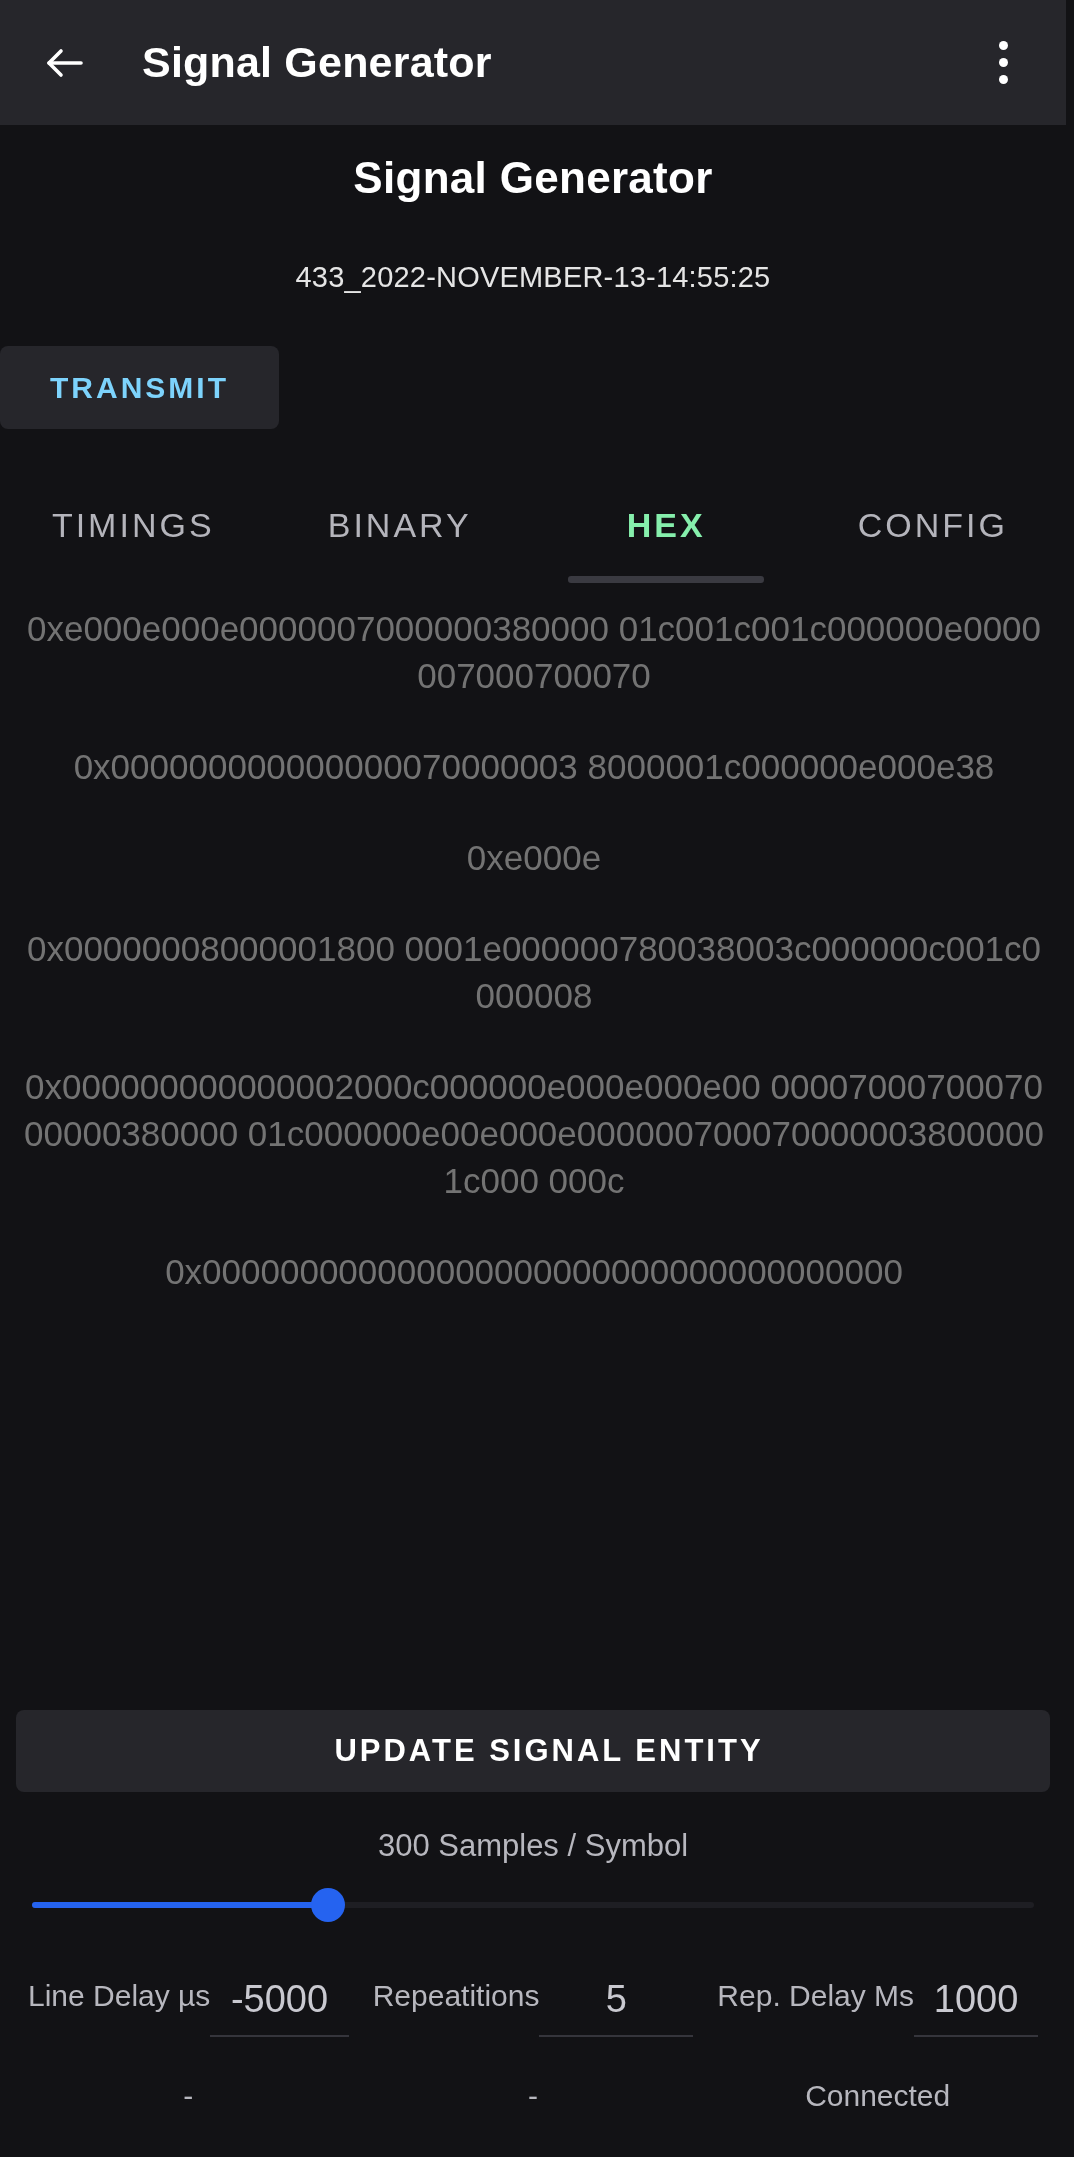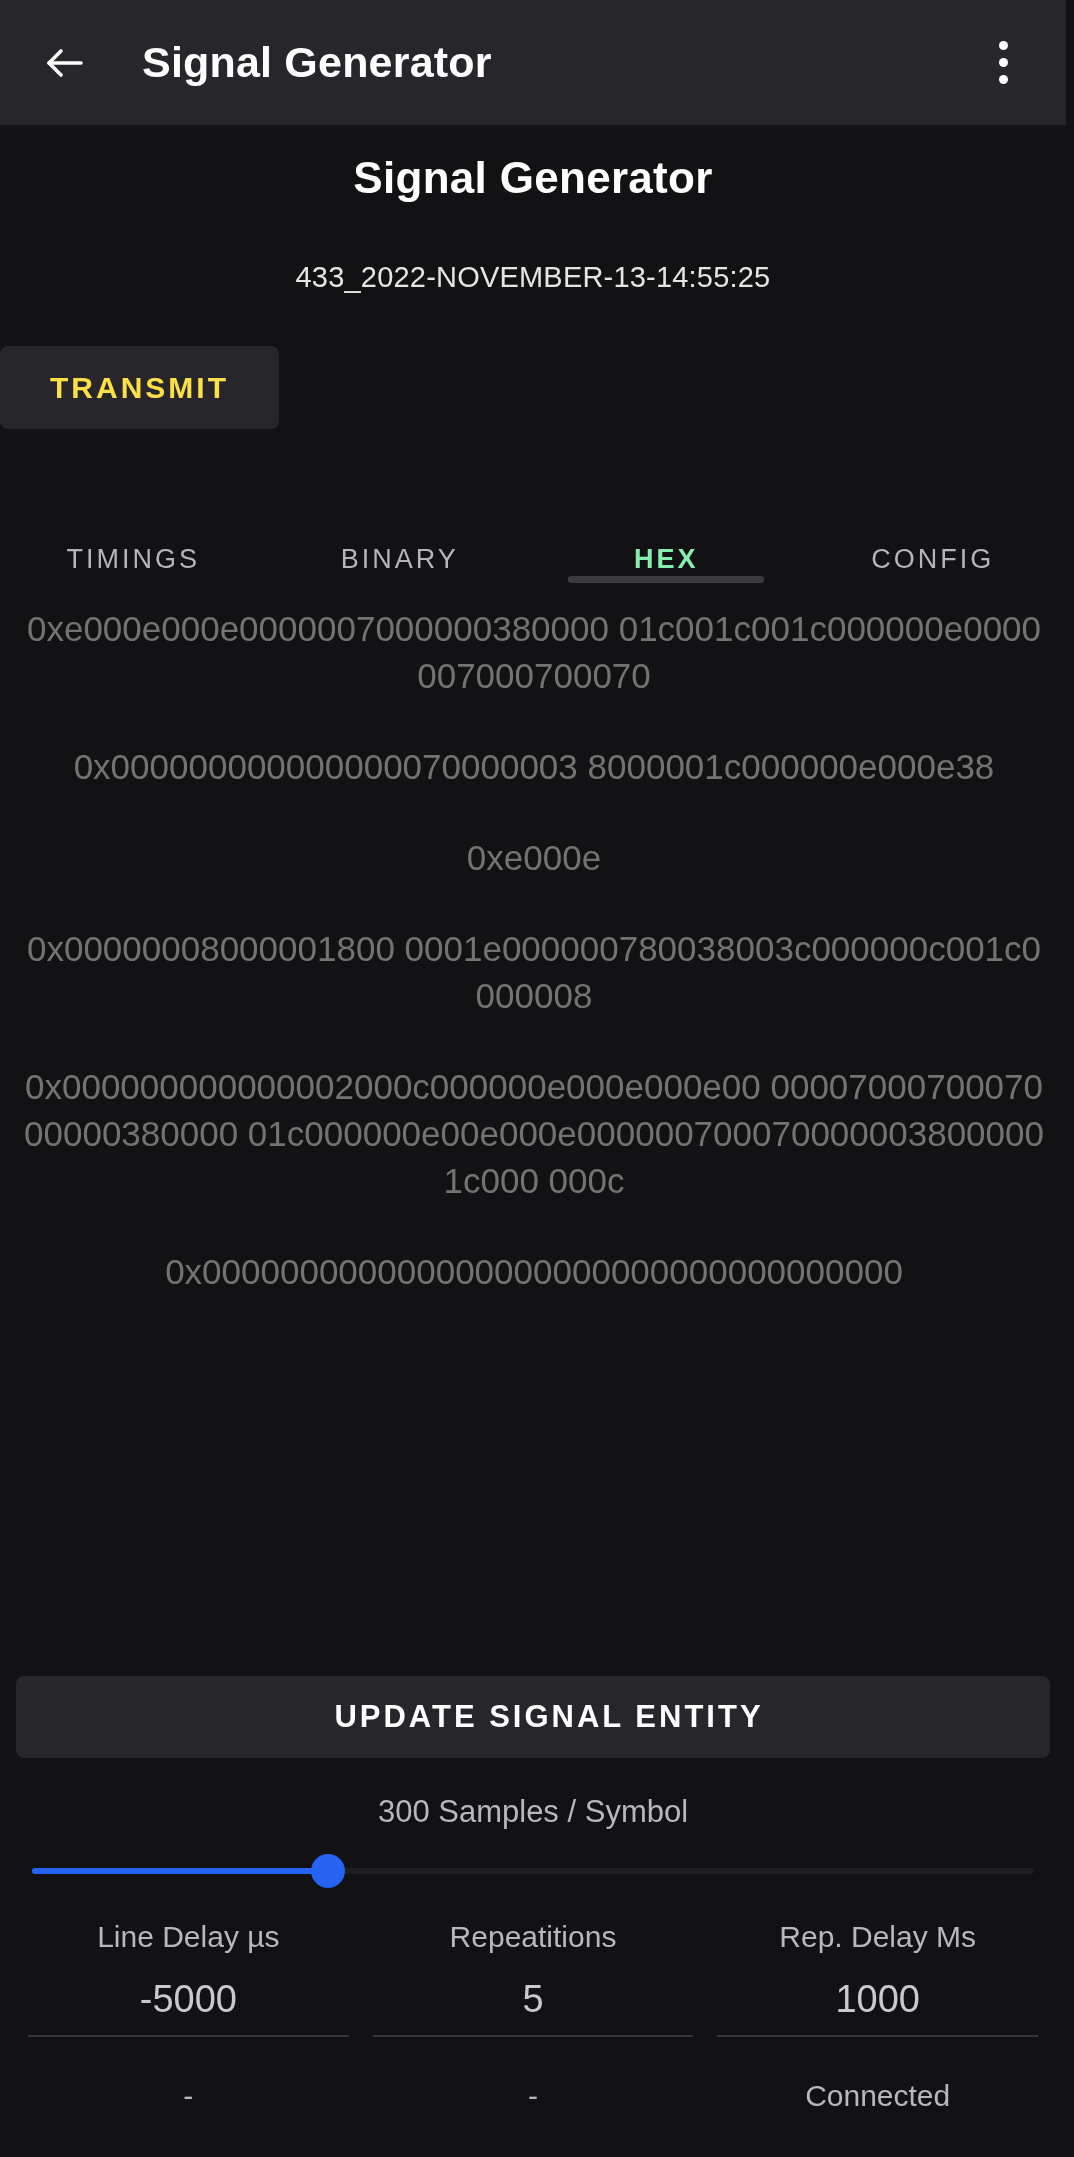--- a/index.html
+++ b/index.html
@@ -96,43 +96,43 @@
   .transmit-btn {
     display: inline-flex;
     align-items: center;
     justify-content: center;
     height: 83px;
     padding: 0 50px;
     margin-left: 0px;
     background: #26262b;
     border: none;
     border-radius: 8px;
-    color: #fde047;
+    color: #7dd3fc;
     font-size: 30px;
     font-weight: bold;
     letter-spacing: 3px;
     font-family: "Liberation Sans", sans-serif;
     cursor: pointer;
   }
 
   
   .tabs {
     flex: 0 0 auto;
     display: flex;
     margin-top: 46px;
     height: 108px;
     position: relative;
   }
   .tab {
     flex: 1 1 0;
     display: flex;
-    align-items: flex-end;
+    align-items: center;
     justify-content: center;
     color: #b4b4bb;
-    font-size: 27px;
+    font-size: 34px;
     letter-spacing: 3px;
     cursor: pointer;
     position: relative;
     padding-bottom: 8px;
   }
   .tab.active { color: #86efac; font-weight: bold; }
   .tab .tab-underline {
     display: none;
     position: absolute;
     bottom: 0;
@@ -227,21 +227,21 @@
   }
 
   .fields {
     display: flex;
     margin-top: 14px;
   }
   .field {
     flex: 1 1 0;
     padding: 0 12px;
     display: flex;
-    flex-direction: column;
+    flex-direction: row;
     align-items: center;
   }
   .field-label {
     color: #b7b7be;
     font-size: 30px;
     white-space: nowrap;
   }
   .field-value {
     color: #c9c9d0;
     font-size: 38px;

